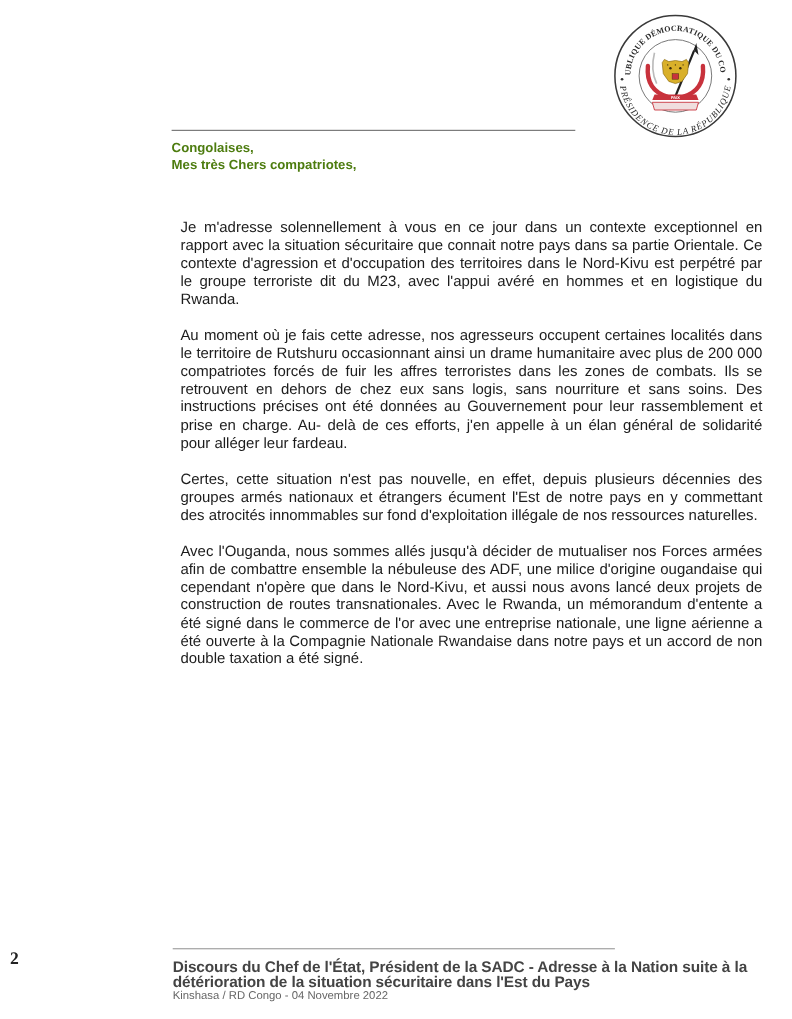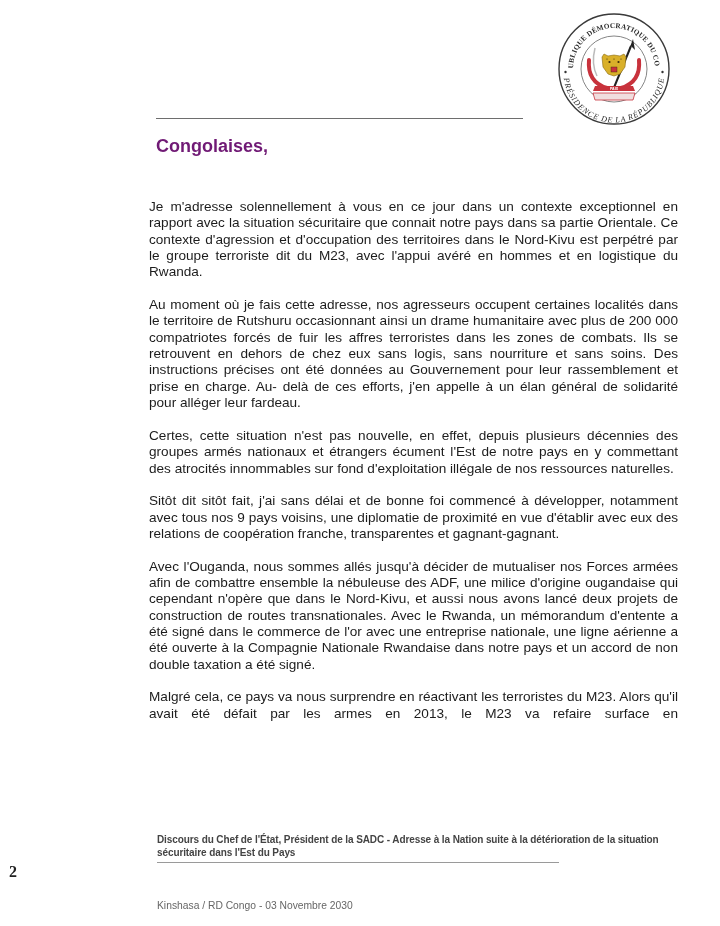--- a/index.html
+++ b/index.html
@@ -26,29 +26,29 @@
       position: absolute;
       left: 156px;
       top: 118px;
       width: 367px;
       height: 0;
       border-top: 1.3px solid #6e6e6e;
     }
     .salutation {
       position: absolute;
       left: 156px;
-      top: 138px;
+      top: 126px;
       font-weight: bold;
-      font-size: 18px;
+      font-size: 12px;
       line-height: 16.3px;
-      color: #701a75;
+      color: #4d7c0f;
     }
     .body-text {
       position: absolute;
-      left: 149px;
+      left: 164px;
       top: 199px;
       width: 529px;
       font-size: 13.6px;
       line-height: 16.35px;
       color: #1c1c1c;
     }
     .body-text p {
       margin: 0 0 16.35px 0;
       text-align: justify;
       text-align-last: left;
@@ -66,24 +66,24 @@
       position: absolute;
       left: 157px;
       top: 862px;
       width: 402px;
       height: 0;
       border-top: 1.4px solid #9a9a9a;
     }
     .footer-title {
       position: absolute;
       left: 157px;
-      top: 833px;
+      top: 873px;
       width: 530px;
       font-family: "Liberation Sans", sans-serif;
-      font-size: 10px;
+      font-size: 14px;
       font-weight: bold;
       line-height: 13px;
       color: #444;
       letter-spacing: -0.1px;
     }
     .footer-place {
       position: absolute;
       left: 157px;
       top: 899px;
       font-family: "Liberation Sans", sans-serif;
@@ -133,27 +133,26 @@
     <text x="57" y="78.2" font-family="Liberation Sans, sans-serif" font-size="3.6" font-weight="bold" fill="#fff" text-anchor="middle">PAIX</text>
 
     <path d="M 36 81 L 78 81 L 76 88 L 38 88 Z" fill="#f0dede" stroke="#c8323c" stroke-width="0.8"></path>
   </svg>
 </div>
 
 <div class="top-rule"></div>
 
 <div class="salutation">
   <div>Congolaises,</div>
+  <div>Mes très Chers compatriotes,</div>
 </div>
 
 <div class="body-text">
   <p>Je m'adresse solennellement à vous en ce jour dans un contexte exceptionnel en rapport avec la situation sécuritaire que connait notre pays dans sa partie Orientale. Ce contexte d'agression et d'occupation des territoires dans le Nord-Kivu est perpétré par le groupe terroriste dit du M23, avec l'appui avéré en hommes et en logistique du Rwanda.</p>
   <p>Au moment où je fais cette adresse, nos agresseurs occupent certaines localités dans le territoire de Rutshuru occasionnant ainsi un drame humanitaire avec plus de 200 000 compatriotes forcés de fuir les affres terroristes dans les zones de combats. Ils se retrouvent en dehors de chez eux sans logis, sans nourriture et sans soins. Des instructions précises ont été données au Gouvernement pour leur rassemblement et prise en charge. Au- delà de ces efforts, j'en appelle à un élan général de solidarité pour alléger leur fardeau.</p>
   <p>Certes, cette situation n'est pas nouvelle, en effet, depuis plusieurs décennies des groupes armés nationaux et étrangers écument l'Est de notre pays en y commettant des atrocités innommables sur fond d'exploitation illégale de nos ressources naturelles.</p>
-  <p>Sitôt dit sitôt fait, j'ai sans délai et de bonne foi commencé à développer, notamment avec tous nos 9  pays voisins, une diplomatie de proximité en vue d'établir avec eux des relations de coopération franche, transparentes et gagnant-gagnant.</p>
   <p>Avec l'Ouganda, nous sommes allés jusqu'à décider de mutualiser nos Forces armées afin de combattre ensemble la nébuleuse des ADF, une milice d'origine ougandaise qui cependant n'opère que dans le Nord-Kivu, et aussi nous avons lancé deux projets de construction de routes transnationales.  Avec le Rwanda, un mémorandum  d'entente a été signé dans le commerce de l'or avec une entreprise nationale, une ligne aérienne a été ouverte à la Compagnie Nationale Rwandaise dans notre pays et un accord de non double taxation a été signé.</p>
-  <p style="text-align-last: justify;">Malgré cela, ce pays va nous surprendre en réactivant les terroristes du M23. Alors qu'il avait été défait par les armes en 2013, le M23 va refaire surface en</p>
 </div>
 
 <div class="page-number">2</div>
 <div class="footer-rule"></div>
 <div class="footer-title">Discours du Chef de l'État, Président de la SADC - Adresse à la Nation suite à la détérioration de la situation sécuritaire dans l'Est du Pays</div>
-<div class="footer-place">Kinshasa / RD Congo - 03 Novembre 2030</div>
+<div class="footer-place">Kinshasa / RD Congo - 04 Novembre 2022</div>
 
 </body></html>

